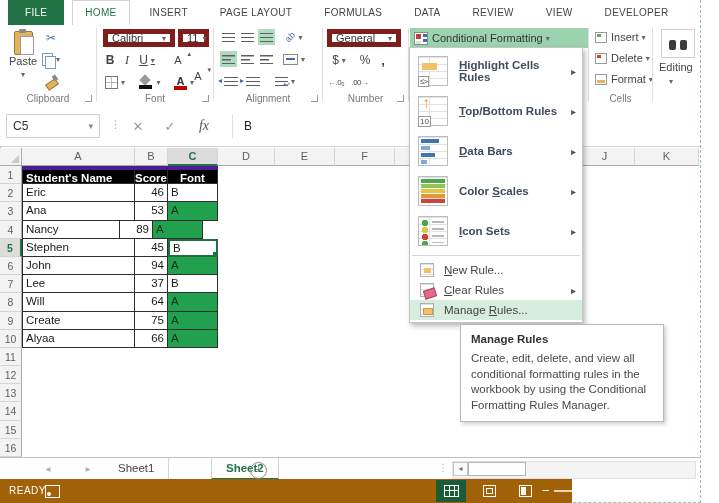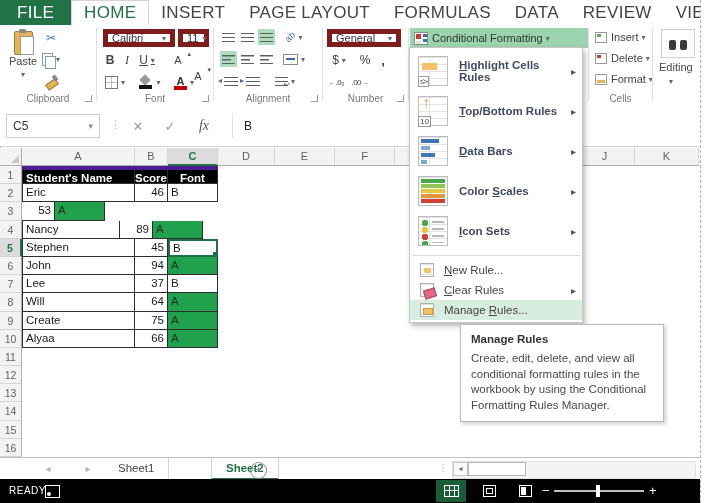--- a/index.html
+++ b/index.html
@@ -1,21 +1,21 @@
 <!DOCTYPE html>
 <html><head>
 <meta charset="utf-8">
 <style>
   html,body{margin:0;padding:0;}
   body{width:719px;height:503px;position:relative;background:#fff;font-family:"Liberation Sans",sans-serif;overflow:hidden;}
   .window{position:absolute;left:0;top:0;width:701px;height:503px;background:#fff;outline:1px dashed #9dbfa8;outline-offset:-1px;overflow:hidden;}
 
   
   .tabbar{position:absolute;left:0;top:0;width:700px;height:25px;display:flex;background:#fff;overflow:hidden;}
-  .rtab{font-size:17px;color:#444;line-height:25px;padding:0 12px;letter-spacing:.3px;white-space:nowrap;}
+  .rtab{font-size:10px;color:#444;line-height:25px;padding:0 12px;letter-spacing:.3px;white-space:nowrap;margin-left:8px;}
   .rtab.file{background:#217346;color:#fff;padding:0 17px;}
   .rtab.active{color:#217346;background:#fff;border:1px solid #d4d4d4;border-bottom:none;line-height:23px;}
 
   
   .ribbon{position:absolute;left:0;top:25px;width:700px;height:81px;background:#fff;border-bottom:1px solid #d4d4d4;font-size:11px;color:#444;}
   .group{position:absolute;top:0;height:80px;}
   .gsep{position:absolute;top:3px;bottom:5px;width:1px;background:#e0e0e0;}
   .group-label{position:absolute;bottom:1px;left:0;right:0;text-align:center;font-size:10px;color:#7a7a7a;}
   .launcher{position:absolute;right:4px;bottom:3px;width:6px;height:6px;border-right:1px solid #9a9a9a;border-bottom:1px solid #9a9a9a;}
   .rbtn{position:absolute;display:flex;align-items:center;justify-content:center;color:#444;font-size:11px;}
@@ -187,21 +187,21 @@
   .sheettab.active{background:#fff;color:#217346;font-weight:bold;border:1px solid #d4d4d4;border-top:none;border-bottom:2px solid #217346;}
   .newsheet{position:absolute;left:250px;top:4px;width:15px;height:15px;border:1px solid #8a8a8a;border-radius:50%;color:#8a8a8a;text-align:center;line-height:13px;font-size:11px;}
   .newsheet::after{content:"+";}
   .tdots{position:absolute;left:438px;top:4px;color:#b0b0b0;font-size:10px;}
   .hscroll{position:absolute;left:452px;right:4px;top:3px;height:16px;background:#f4f4f4;border:1px solid #e2e2e2;}
   .hs-arrow{position:absolute;left:0;top:0;width:15px;height:14px;background:#fafafa;border:1px solid #c6c6c6;box-sizing:border-box;text-align:center;line-height:12px;font-size:8px;color:#707070;}
   .hs-arrow::after{content:"◂";}
   .hs-thumb{position:absolute;left:15px;top:0;width:58px;height:14px;background:#fff;border:1px solid #b5b5b5;box-sizing:border-box;}
 
   
-  .statusbar{position:absolute;left:0;top:479px;width:700px;height:24px;background:#000000;color:#fff;}
+  .statusbar{position:absolute;left:0;top:479px;width:572px;height:24px;background:#a16207;color:#fff;}
   .ready{position:absolute;left:9px;top:0;line-height:24px;font-size:10px;letter-spacing:.5px;}
   .macro-icon{position:absolute;left:45px;top:6px;width:13px;height:11px;border:1px solid #fff;}
   .macro-icon::after{content:"";position:absolute;left:1px;bottom:1px;width:4px;height:4px;background:#fff;border-radius:50%;}
   .viewbtn{position:absolute;top:1px;width:30px;height:22px;display:flex;align-items:center;justify-content:center;}
   .viewbtn.selv{background:#1A5C38;}
   .vic-normal{width:15px;height:12px;border:1px solid #fff;box-sizing:border-box;background:
      linear-gradient(to right,transparent 4px,#fff 4px,#fff 5px,transparent 5px 9px,#fff 9px,#fff 10px,transparent 10px),
      linear-gradient(to bottom,transparent 4px,#fff 4px,#fff 5px,transparent 5px);}
   .vic-page{width:13px;height:12px;border:1px solid #fff;box-sizing:border-box;position:relative;}
   .vic-page::after{content:"";position:absolute;inset:2px;border:1px solid #fff;}
@@ -418,20 +418,21 @@
           <div class="c th topb center" style="width: 50px;">Font</div>
         </div>
         <div class="grow">
           <div class="rowhead">2</div>
           <div class="c first name" style="width: 113px;">Eric</div>
           <div class="c score" style="width: 33px;">46</div>
           <div class="c grade" style="width: 50px;">B</div>
         </div>
         <div class="grow">
           <div class="rowhead">3</div>
+          <div class="c first name" style="width: 113px;">Ana</div>
           <div class="c score" style="width: 33px;">53</div>
           <div class="c grade g" style="width: 50px;">A</div>
         </div>
         <div class="grow">
           <div class="rowhead">4</div>
           <div class="c first name" style="width: 98px;">Nancy</div>
           <div class="c score" style="width: 33px;">89</div>
           <div class="c grade g" style="width: 50px;">A</div>
         </div>
         <div class="grow">

